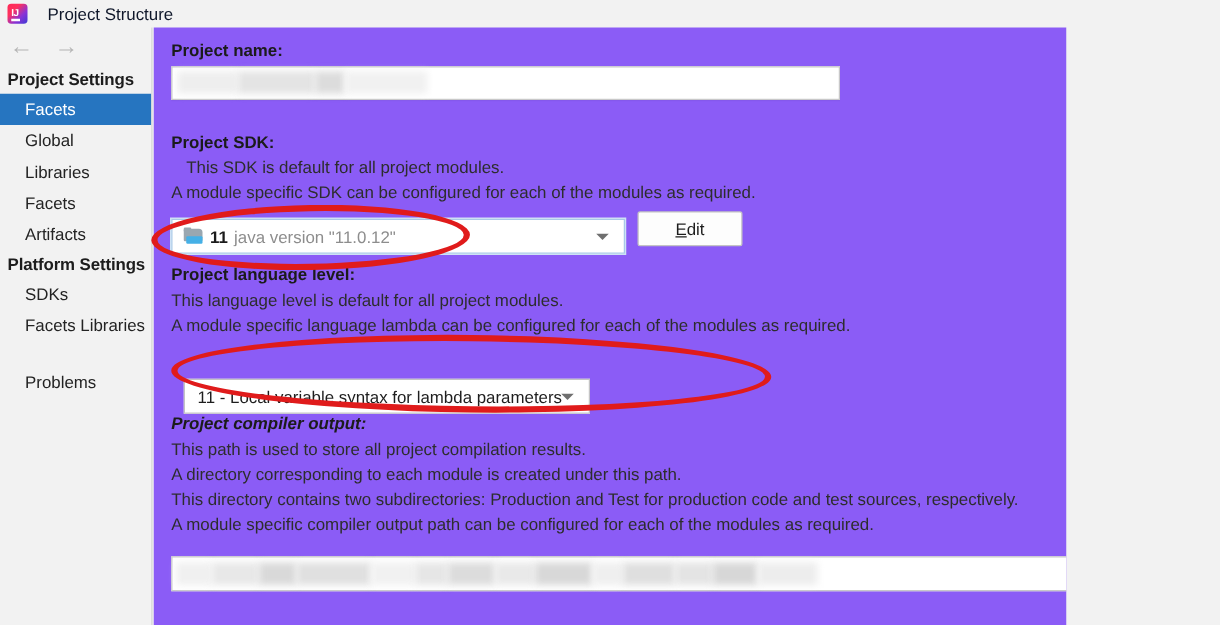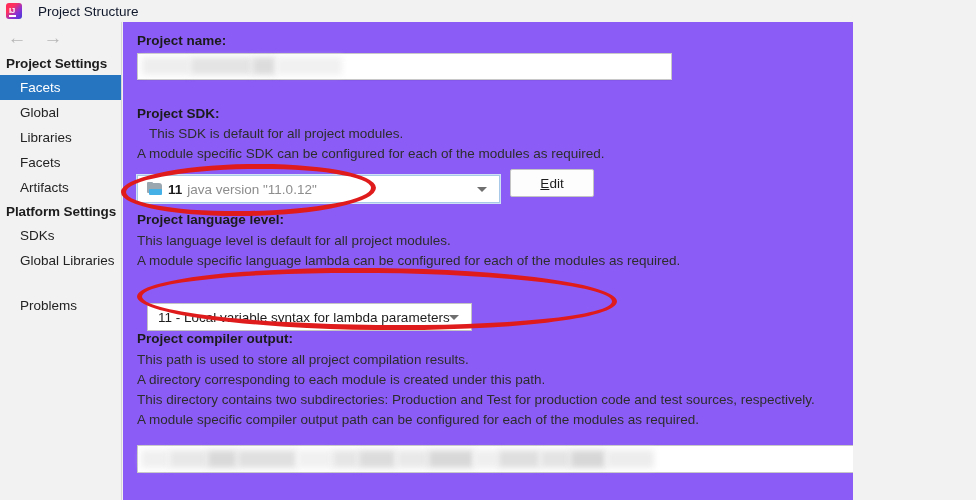--- a/index.html
+++ b/index.html
@@ -296,21 +296,21 @@
 
   <div class="side-group">Project Settings</div>
   <div class="side-item selected">Facets</div>
   <div class="side-item">Global</div>
   <div class="side-item">Libraries</div>
   <div class="side-item">Facets</div>
   <div class="side-item">Artifacts</div>
 
   <div class="side-group">Platform Settings</div>
   <div class="side-item">SDKs</div>
-  <div class="side-item">Global Libraries</div>
+  <div class="side-item">Facets Libraries</div>
 
   <div class="side-spacer"></div>
   <div class="side-item">Problems</div>
 </div>
 
 <div id="content">
 
   <div class="label-bold" style="left:14px; top:11px;">Project name:</div>
 
   <div class="text-field" id="project-name-field" style="left:14px; top:31px; width:535px; height:27px;">
@@ -342,21 +342,21 @@
 
   <div class="label-bold" style="left:14px; top:190px;">Project language level:</div>
   <div class="desc-line" style="left:14px; top:211px;">This language level is default for all project modules.</div>
   <div class="desc-line" style="left:14px; top:231px;">A module specific language lambda can be configured for each of the modules as required.</div>
 
   <div class="combo plain" id="language-level-combo" style="left:24px; top:281px; width:325px; height:28px;">
     <span class="combo-text" style="margin-left:10px;">11 - Local variable syntax for lambda parameters</span>
     <span class="combo-arrow"></span>
   </div>
 
-  <div class="label-bold" style="left:14px; top:309px;">Project compiler output:</div>
+  <div class="label-bold" style="left:14px; top:309px;font-style:italic;">Project compiler output:</div>
   <div class="desc-line" style="left:14px; top:330px;">This path is used to store all project compilation results.</div>
   <div class="desc-line" style="left:14px; top:350px;text-align:center;">A directory corresponding to each module is created under this path.</div>
   <div class="desc-line" style="left:14px; top:370px;">This directory contains two subdirectories: Production and Test for production code and test sources, respectively.</div>
   <div class="desc-line" style="left:14px; top:390px;">A module specific compiler output path can be configured for each of the modules as required.</div>
 
   <div id="compiler-output-field" style="left:14px; top:423px; width:811px; height:28px;">
     <div class="blur-block" style="left:3px;   width:28px; background:#f0f0f0; top:4px;"></div>
     <div class="blur-block" style="left:31px;  width:38px; background:#e8e8e8; top:4px;"></div>
     <div class="blur-block" style="left:69px;  width:30px; background:#d9d9d9; top:4px;"></div>
     <div class="blur-block" style="left:99px;  width:60px; background:#e0e0e0; top:4px;"></div>

